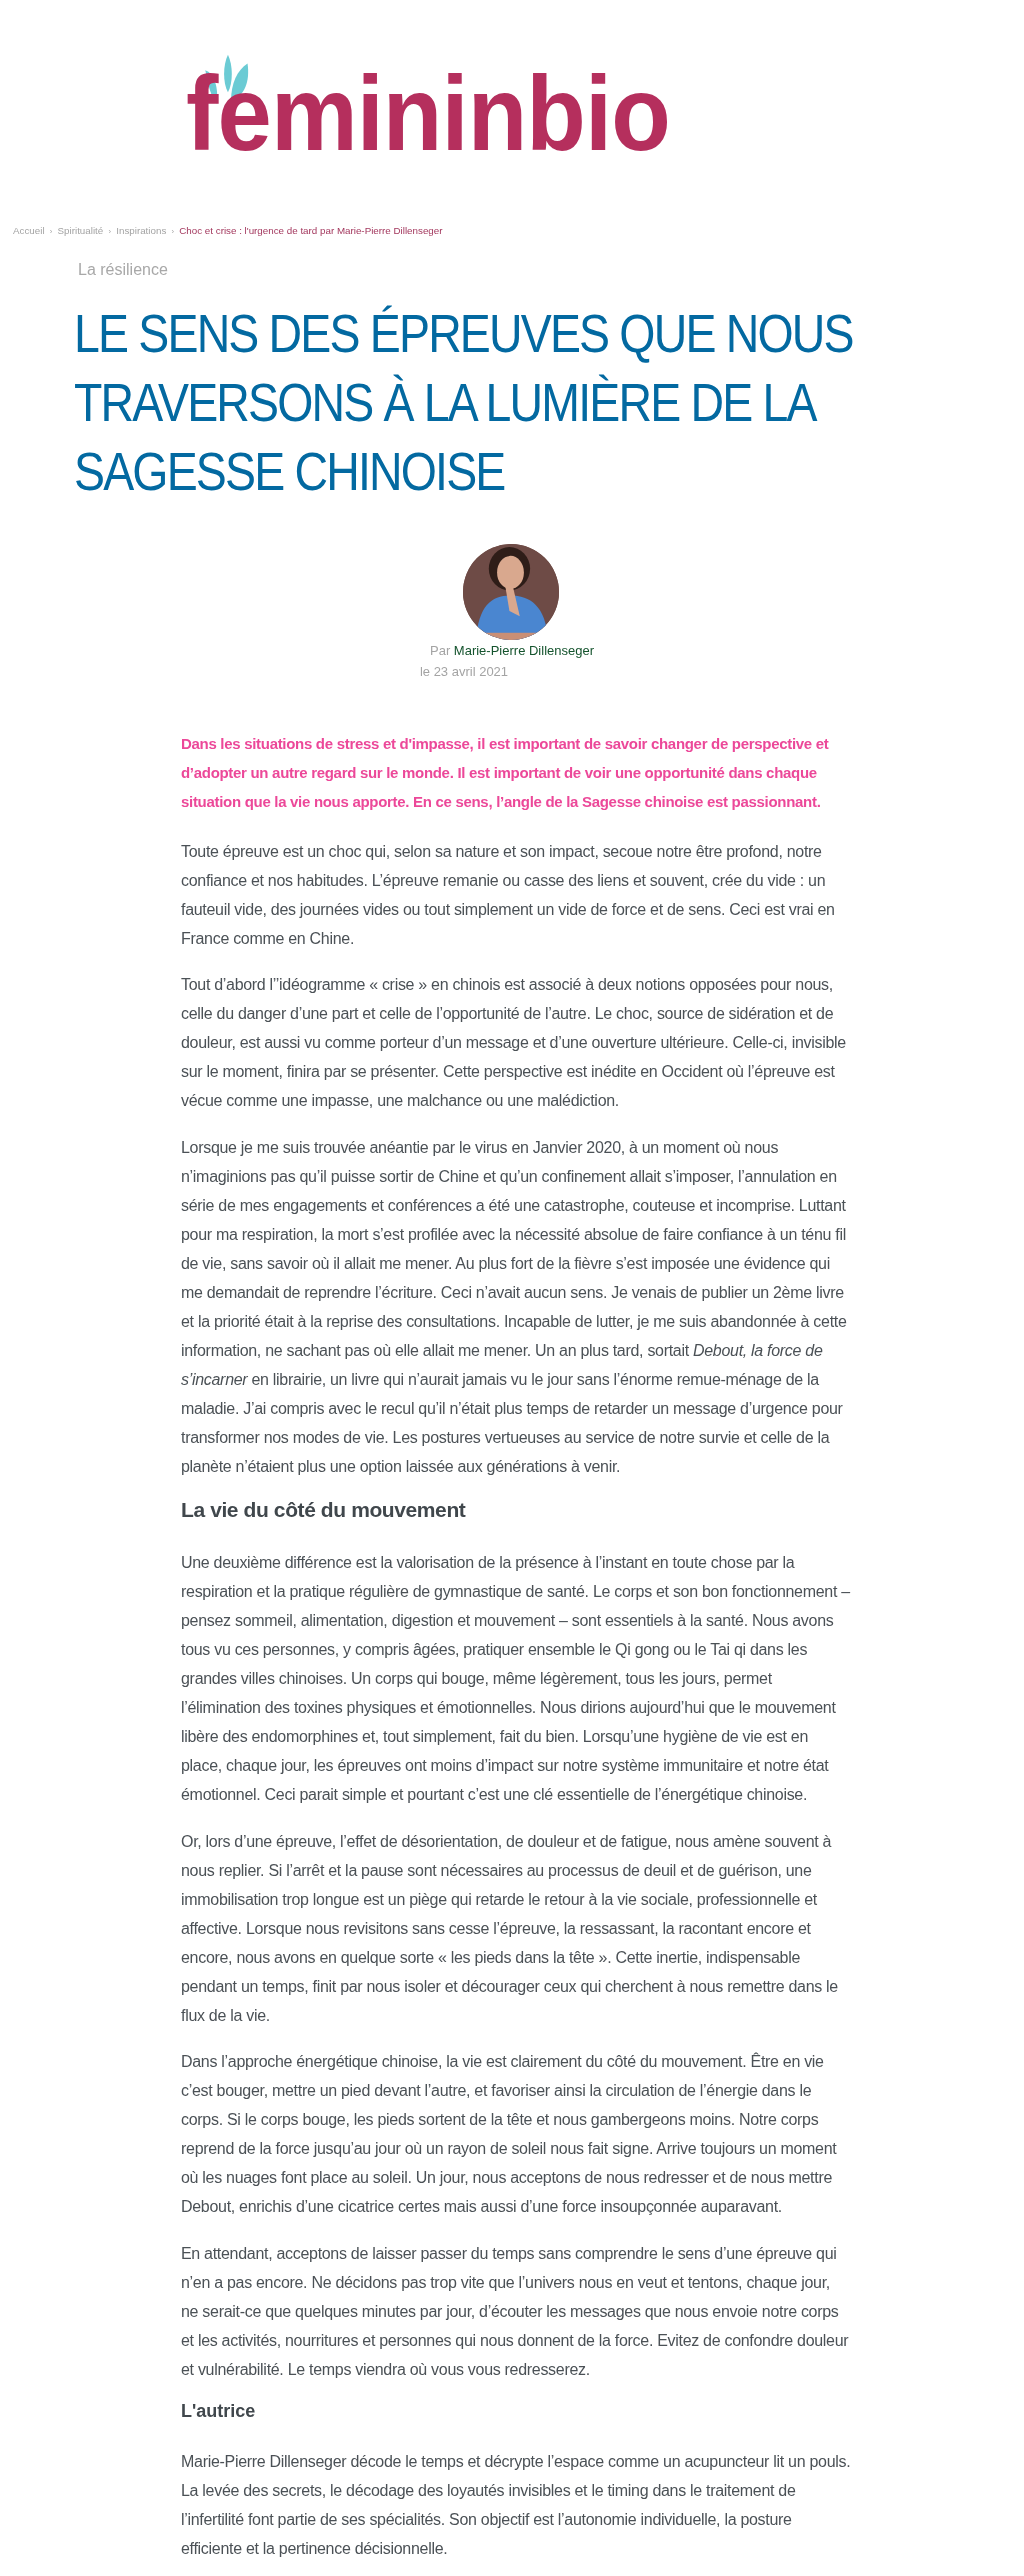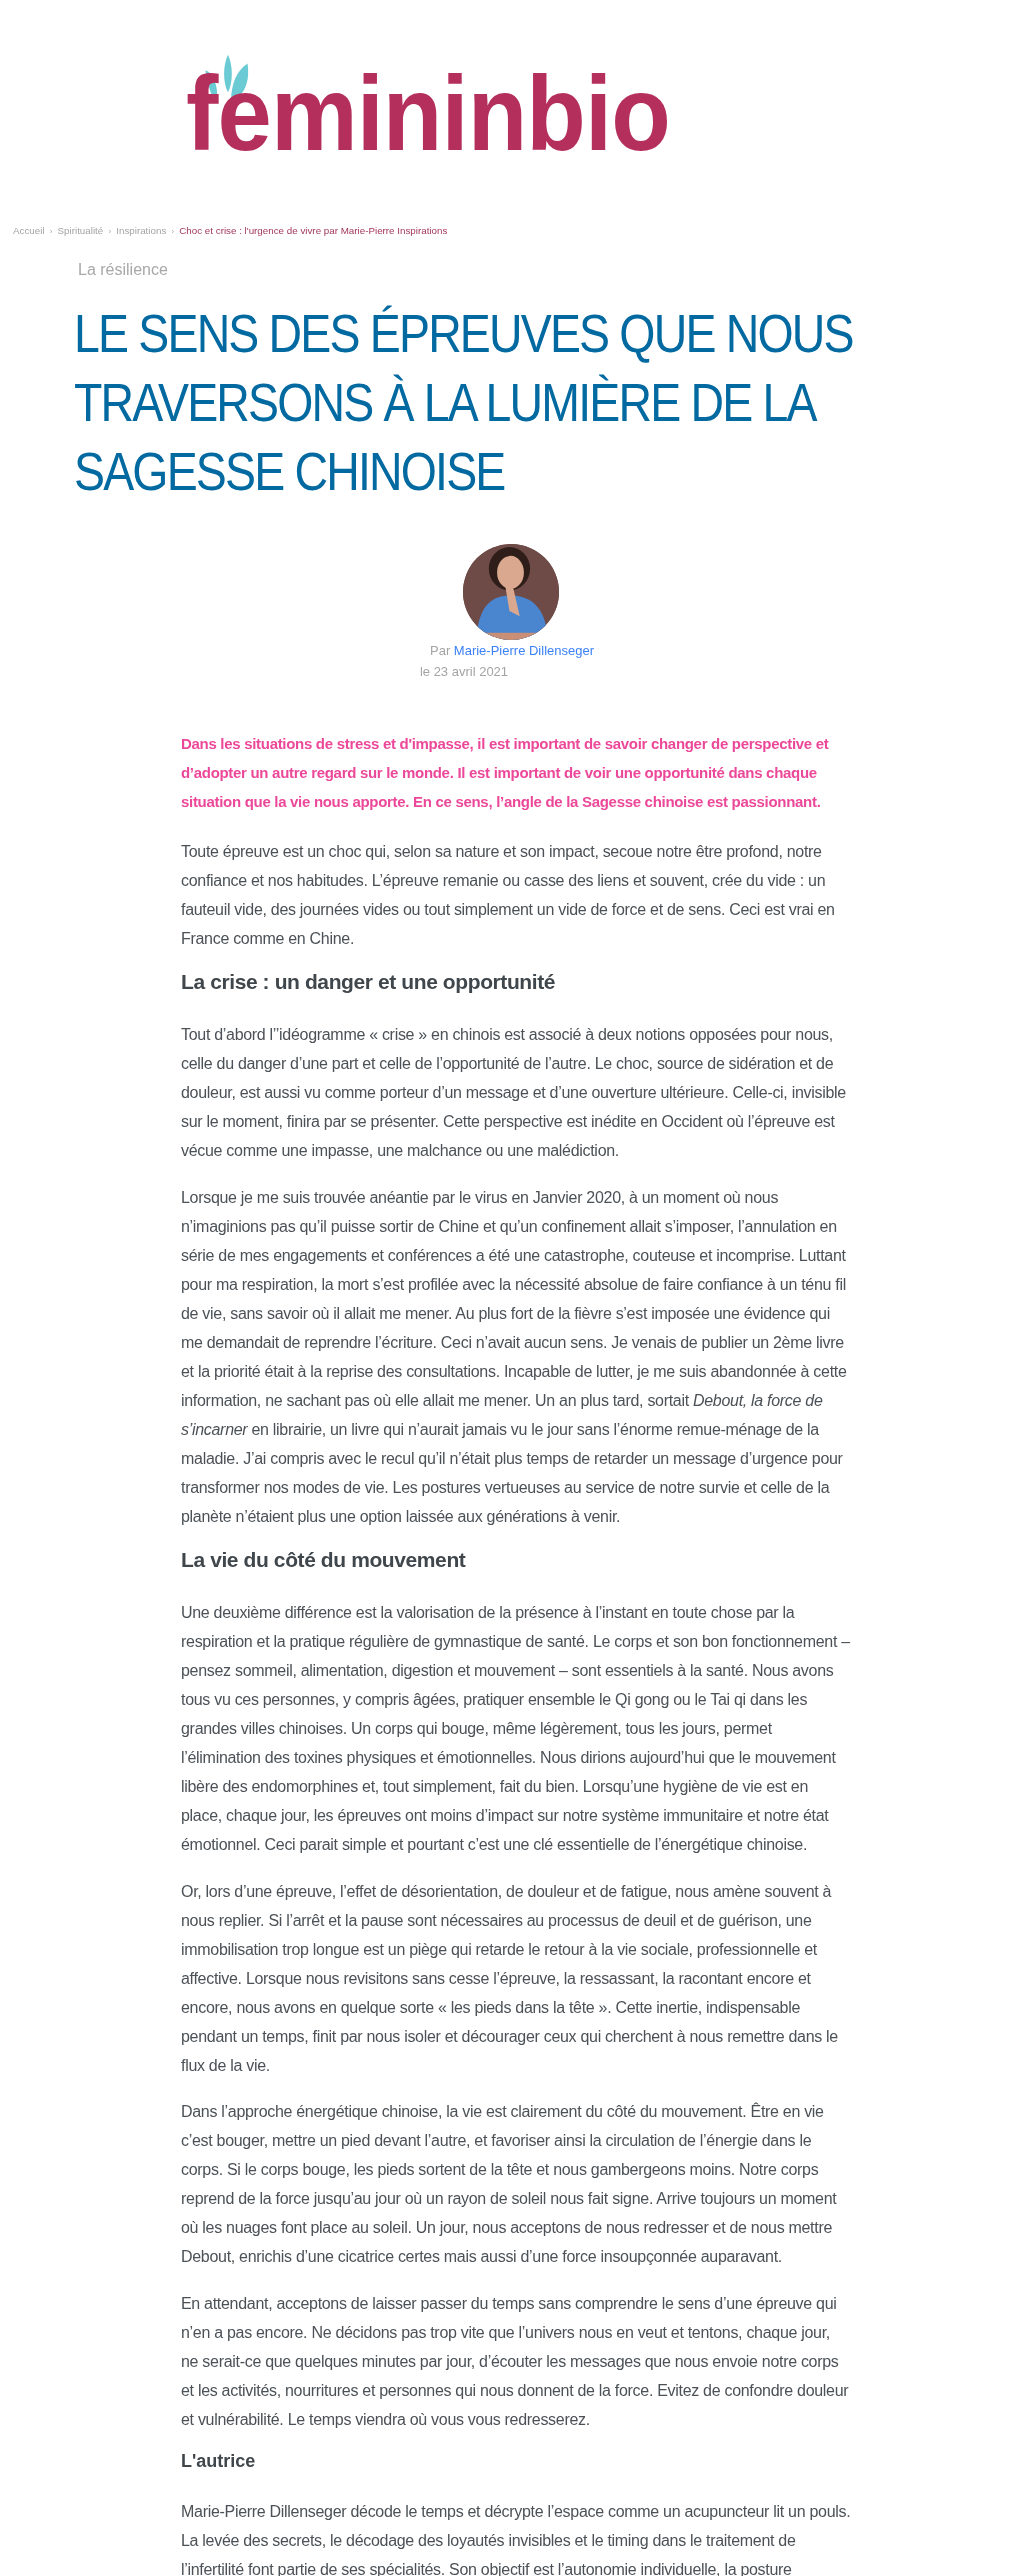--- a/index.html
+++ b/index.html
@@ -10,21 +10,21 @@
   .logo-leaves { position: absolute; left: 31px; top: -5.2px; width: 67px; height: 57px; }
   .breadcrumb { position: absolute; left: 13px; top: 225px; font-size: 9.8px; color: #a4a4a4; white-space: nowrap; }
   .breadcrumb .sep { margin: 0 5.2px; font-size: 7.7px; }
   .breadcrumb .current { color: #a3385e; }
   .breadcrumb a { color: #a4a4a4; text-decoration: none; }
   .kicker { position: absolute; left: 78px; top: 261px; font-size: 16px; color: #a8a8a8; }
   .title { position: absolute; left: 74px; top: 299px; width: 907px; margin: 0; font-size: 54px; line-height: 69px; font-weight: normal; color: #0369a1; letter-spacing: -2.1px; transform-origin: left top; }
   .title span { display: inline-block; transform: scaleX(0.86); transform-origin: left; white-space: nowrap; }
   .avatar { position: absolute; left: 463px; top: 544px; width: 96px; height: 96px; border-radius: 50%; overflow: hidden; background: #6f4a43; }
   .byline { position: absolute; left: 0; top: 643px; width: 1024px; text-align: center; font-size: 13px; color: #a4a4a4; }
-  .byline .author { color: #3b82f6; text-decoration: none; }
+  .byline .author { color: #14532d; text-decoration: none; }
   .date { position: absolute; left: 0; top: 664px; width: 928px; text-align: center; font-size: 13px; color: #a4a4a4; }
   .article { position: absolute; left: 181px; top: 729px; width: 670px; }
   .lead { font-size: 15px; line-height: 29px; font-weight: bold; color: #ec4899; margin: 0 0 20.6px 0; letter-spacing: -0.3px; }
   .article p.body { font-size: 16px; line-height: 29px; color: #4b5156; margin: 0 0 17.5px 0; letter-spacing: -0.3px; }
   .article h2 { font-size: 21px; font-weight: bold; color: #40474c; margin: 15.5px 0 26px 0; letter-spacing: -0.4px; }
   .article h3 { font-size: 18px; font-weight: bold; color: #40474c; margin: 15.5px 0 25px 0; }
   em.ital { font-style: italic; }
 </style>
 </head>
 <body>
@@ -34,21 +34,21 @@
     <svg class="logo-leaves" viewBox="0 0 130 110">
       <path d="M40 100 C25 80 22 50 18 35 C35 40 45 70 40 100 Z" fill="#6bcbd4"></path>
       <path d="M62 78 C52 60 52 25 62 5 C72 25 72 60 62 78 Z" fill="#6bcbd4"></path>
       <path d="M68 95 C68 60 80 35 100 22 C105 55 95 85 68 95 Z" fill="#6bcbd4"></path>
     </svg>
     <span class="logo-text">femininbio</span>
   </a>
 </div>
 
 <nav class="breadcrumb">
-  <a>Accueil</a><span class="sep">›</span><a>Spiritualité</a><span class="sep">›</span><a>Inspirations</a><span class="sep">›</span><span class="current">Choc et crise : l'urgence de vivre par Marie-Pierre Inspirations</span>
+  <a>Accueil</a><span class="sep">›</span><a>Spiritualité</a><span class="sep">›</span><a>Inspirations</a><span class="sep">›</span><span class="current">Choc et crise : l'urgence de tard par Marie-Pierre Dillenseger</span>
 </nav>
 
 <div class="kicker">La résilience</div>
 <h1 class="title">
   <span>LE SENS DES ÉPREUVES QUE NOUS</span><br>
   <span>TRAVERSONS À LA LUMIÈRE DE LA</span><br>
   <span>SAGESSE CHINOISE</span>
 </h1>
 
 <div class="avatar">
@@ -63,21 +63,20 @@
 </div>
 <div class="byline">
   <span>Par</span>
   <a class="author">Marie-Pierre Dillenseger</a>
 </div>
 <div class="date">le 23 avril 2021</div>
 
 <div class="article">
   <p class="lead">Dans les situations de stress et d'impasse, il est important de savoir changer de perspective et d’adopter un autre regard sur le monde. Il est important de voir une opportunité dans chaque situation que la vie nous apporte. En ce sens, l’angle de la Sagesse chinoise est passionnant.</p>
   <p class="body">Toute épreuve est un choc qui, selon sa nature et son impact, secoue notre être profond, notre confiance et nos habitudes. L’épreuve remanie ou casse des liens et souvent, crée du vide : un fauteuil vide, des journées vides ou tout simplement un vide de force et de sens. Ceci est vrai en France comme en Chine.</p>
-  <h2>La crise : un danger et une opportunité</h2>
   <p class="body">Tout d’abord l’’idéogramme « crise » en chinois est associé à deux notions opposées pour nous, celle du danger d’une part et celle de l’opportunité de l’autre. Le choc, source de sidération et de douleur, est aussi vu comme porteur d’un message et d’une ouverture ultérieure. Celle-ci, invisible sur le moment, finira par se présenter. Cette perspective est inédite en Occident où l’épreuve est vécue comme une impasse, une malchance ou une malédiction.</p>
   <p class="body"><span>Lorsque je me suis trouvée anéantie par le virus en Janvier 2020, à un moment où nous n’imaginions pas qu’il puisse sortir de Chine et qu’un confinement allait s’imposer, l’annulation en série de mes engagements et conférences a été une catastrophe, couteuse et incomprise. Luttant pour ma respiration, la mort s’est profilée avec la nécessité absolue de faire confiance à un ténu fil de vie, sans savoir où il allait me mener. Au plus fort de la fièvre s’est imposée une évidence qui me demandait de reprendre l’écriture. Ceci n’avait aucun sens. Je venais de publier un 2ème livre et la priorité était à la reprise des consultations. Incapable de lutter, je me suis abandonnée à cette information, ne sachant pas où elle allait me mener. Un an plus tard, sortait </span><em class="ital">Debout, la force de s’incarner</em><span> en librairie, un livre qui n’aurait jamais vu le jour sans l’énorme remue-ménage de la maladie. J’ai compris avec le recul qu’il n’était plus temps de retarder un message d’urgence pour transformer nos modes de vie. Les postures vertueuses au service de notre survie et celle de la planète n’étaient plus une option laissée aux générations à venir.</span></p>
   <h2>La vie du côté du mouvement</h2>
   <p class="body">Une deuxième différence est la valorisation de la présence à l’instant en toute chose par la respiration et la pratique régulière de gymnastique de santé. Le corps et son bon fonctionnement – pensez sommeil, alimentation, digestion et mouvement – sont essentiels à la santé. Nous avons tous vu ces personnes, y compris âgées, pratiquer ensemble le Qi gong ou le Tai qi dans les grandes villes chinoises. Un corps qui bouge, même légèrement, tous les jours, permet l’élimination des toxines physiques et émotionnelles. Nous dirions aujourd’hui que le mouvement libère des endomorphines et, tout simplement, fait du bien. Lorsqu’une hygiène de vie est en place, chaque jour, les épreuves ont moins d’impact sur notre système immunitaire et notre état émotionnel. Ceci parait simple et pourtant c’est une clé essentielle de l’énergétique chinoise.</p>
   <p class="body">Or, lors d’une épreuve, l’effet de désorientation, de douleur et de fatigue, nous amène souvent à nous replier. Si l’arrêt et la pause sont nécessaires au processus de deuil et de guérison, une immobilisation trop longue est un piège qui retarde le retour à la vie sociale, professionnelle et affective. Lorsque nous revisitons sans cesse l’épreuve, la ressassant, la racontant encore et encore, nous avons en quelque sorte « les pieds dans la tête ». Cette inertie, indispensable pendant un temps, finit par nous isoler et décourager ceux qui cherchent à nous remettre dans le flux de la vie.</p>
   <p class="body">Dans l’approche énergétique chinoise, la vie est clairement du côté du mouvement. Être en vie c’est bouger, mettre un pied devant l’autre, et favoriser ainsi la circulation de l’énergie dans le corps. Si le corps bouge, les pieds sortent de la tête et nous gambergeons moins. Notre corps reprend de la force jusqu’au jour où un rayon de soleil nous fait signe. Arrive toujours un moment où les nuages font place au soleil. Un jour, nous acceptons de nous redresser et de nous mettre Debout, enrichis d’une cicatrice certes mais aussi d’une force insoupçonnée auparavant.</p>
   <p class="body">En attendant, acceptons de laisser passer du temps sans comprendre le sens d’une épreuve qui n’en a pas encore. Ne décidons pas trop vite que l’univers nous en veut et tentons, chaque jour, ne serait-ce que quelques minutes par jour, d’écouter les messages que nous envoie notre corps et les activités, nourritures et personnes qui nous donnent de la force. Evitez de confondre douleur et vulnérabilité. Le temps viendra où vous vous redresserez.</p>
   <h3>L'autrice</h3>
   <p class="body">Marie-Pierre Dillenseger décode le temps et décrypte l’espace comme un acupuncteur lit un pouls. La levée des secrets, le décodage des loyautés invisibles et le timing dans le traitement de l’infertilité font partie de ses spécialités. Son objectif est l’autonomie individuelle, la posture efficiente et la pertinence décisionnelle.</p>
 

